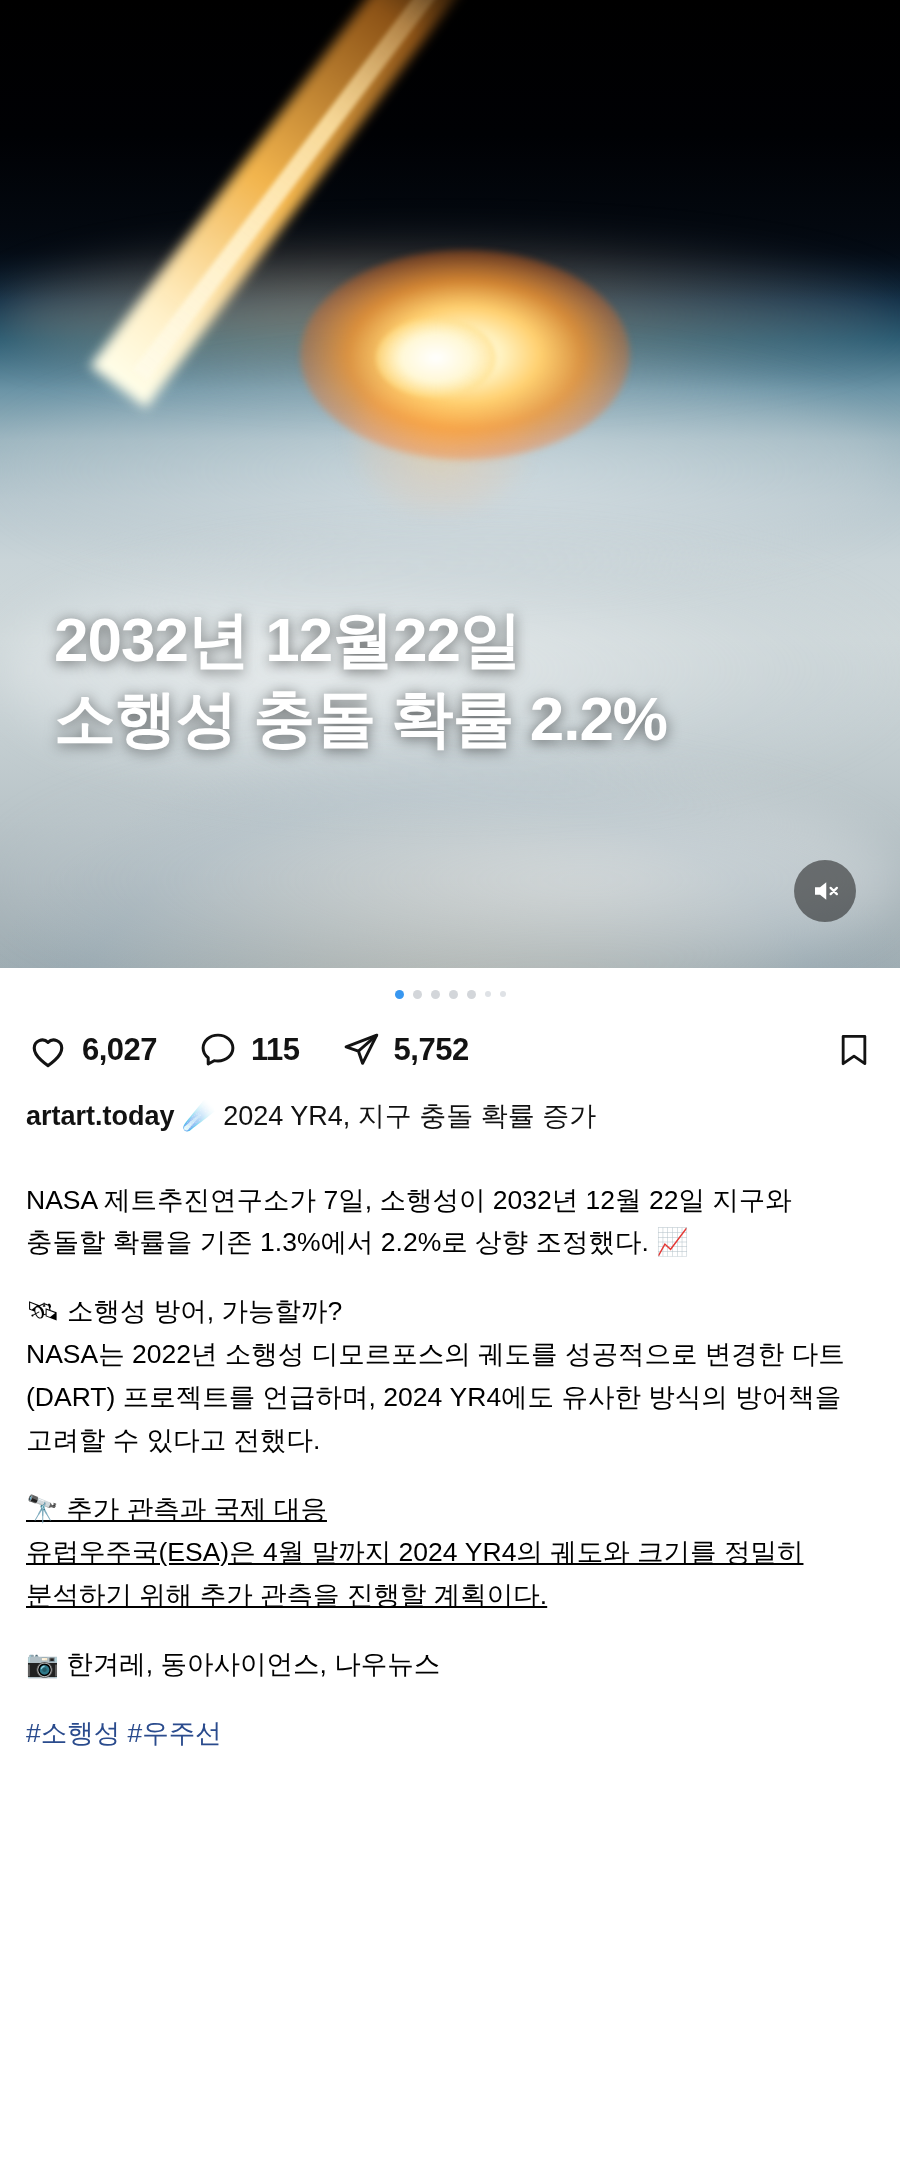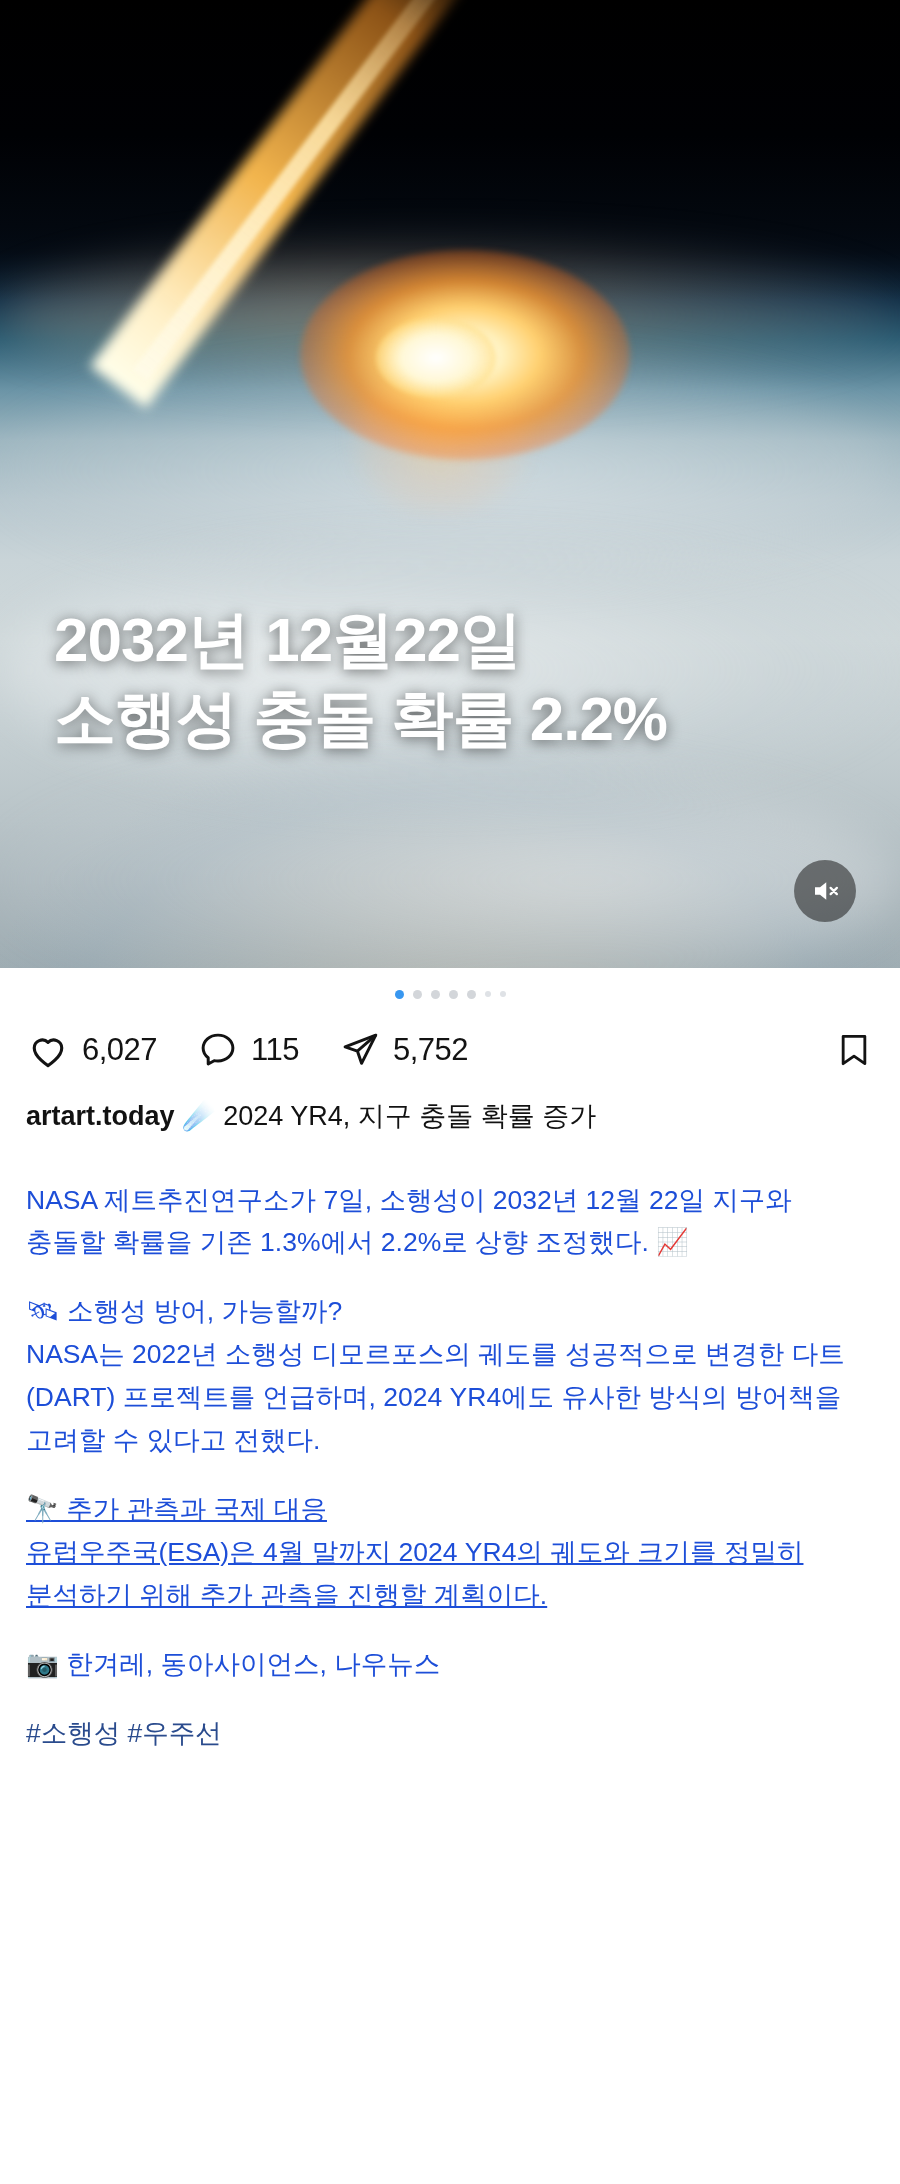--- a/index.html
+++ b/index.html
@@ -140,41 +140,41 @@
     background: #fff;
   }
   .action-group {
     display: flex;
     align-items: center;
     gap: 12px;
     margin-right: 40px;
   }
   .action-count {
     font-size: 31px;
-    font-weight: normal;
+    font-weight: bold;
     color: #131313;
     letter-spacing: -0.5px;
   }
   .spacer { flex: 1; }
 
   
   .caption-wrap {
     padding: 10px 26px 28px 26px;
     background: #fff;
   }
   .cap-title {
     font-size: 27px;
     color: #121212;
     line-height: 1.5;
     margin-bottom: 42px;
   }
   .cap-user { font-weight: bold; }
   .body-para {
     font-size: 26.5px;
-    color: #1d4ed8;
+    color: #000000;
     line-height: 1.62;
     margin-bottom: 26px;
     word-break: keep-all;
   }
   .tags {
     font-size: 26.5px;
     color: #2a4b8d;
     line-height: 1.62;
   }
 </style>

